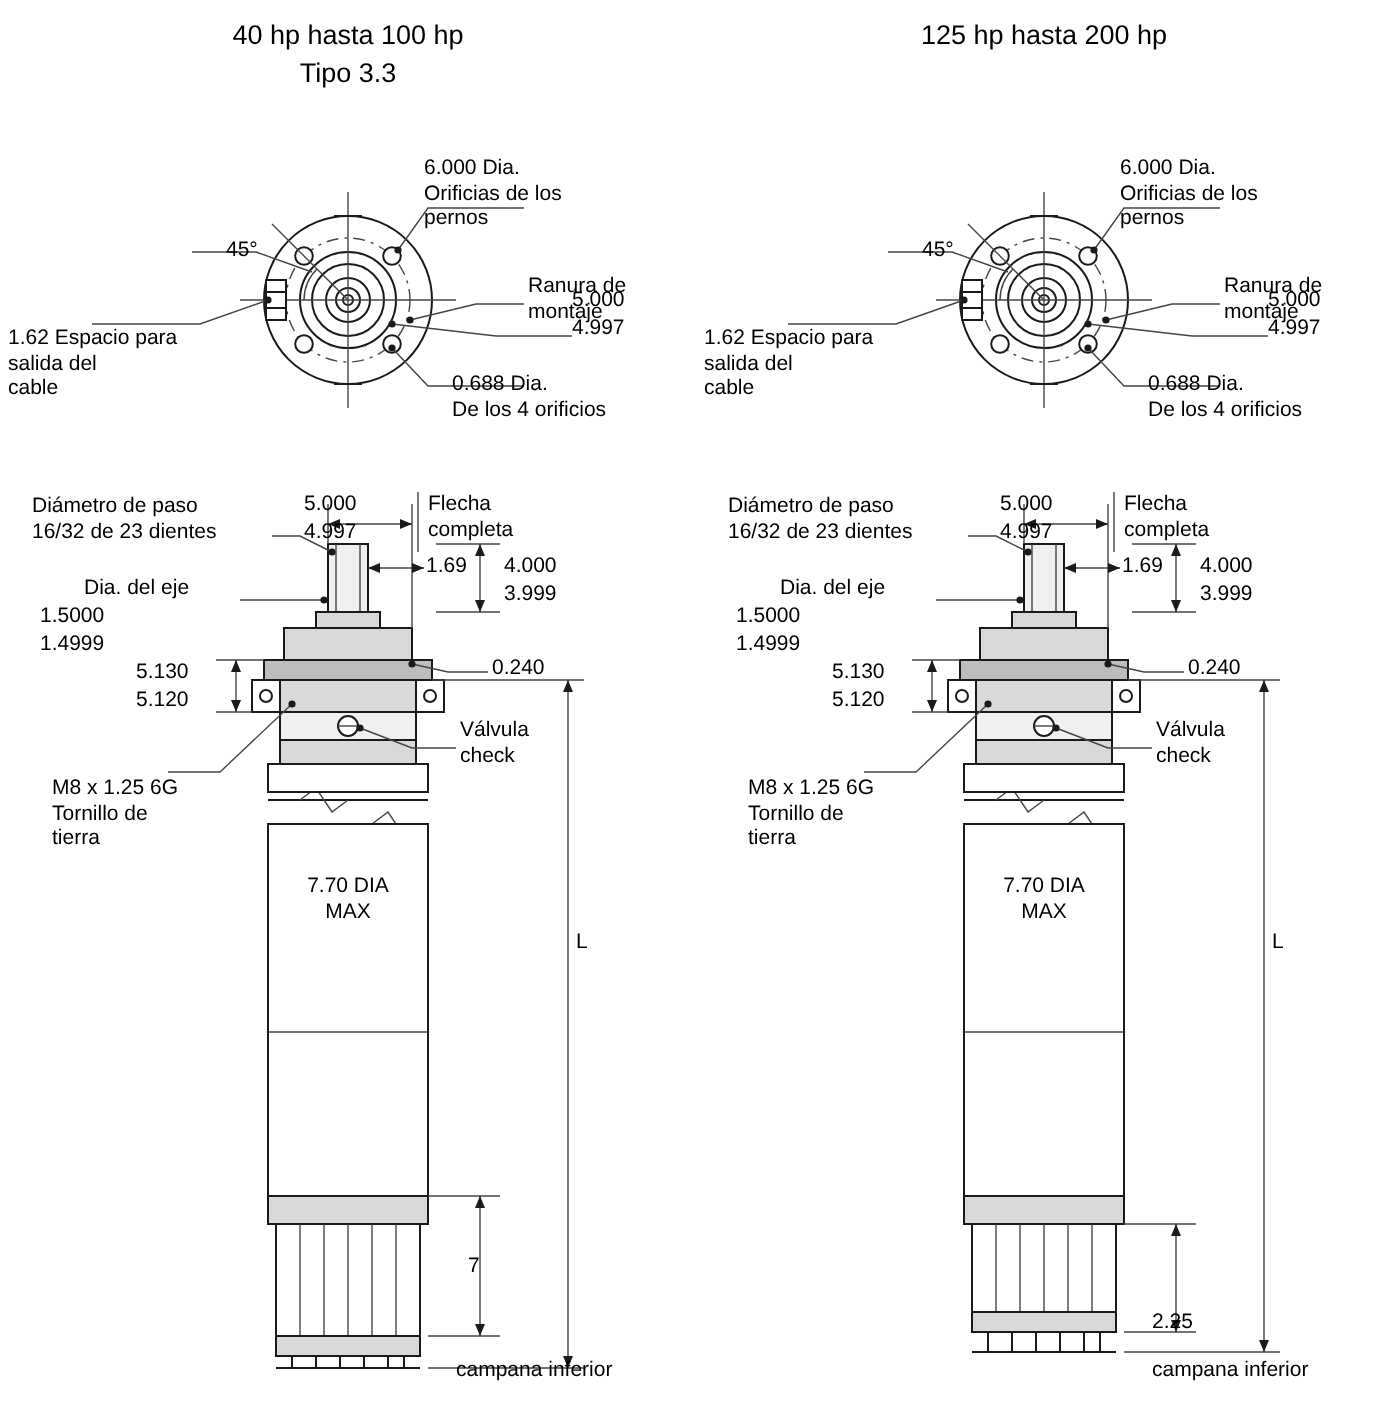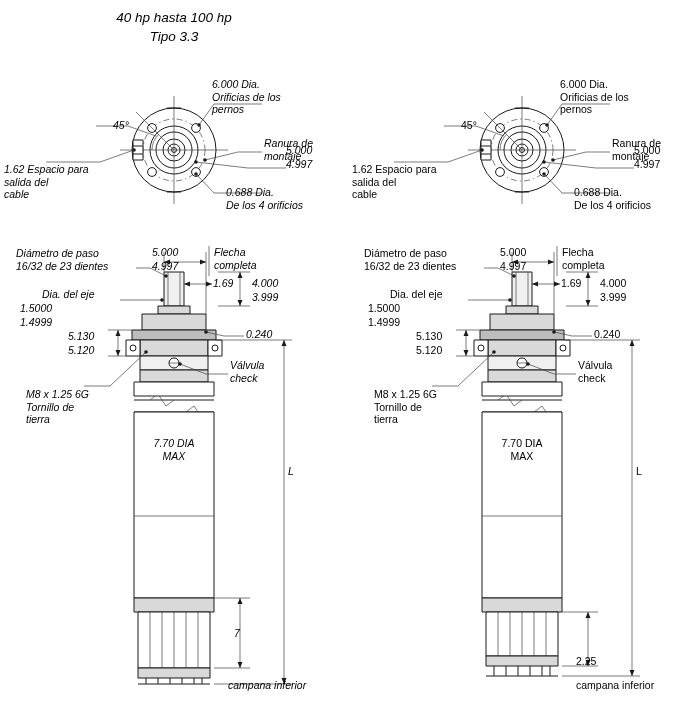--- a/index.html
+++ b/index.html
@@ -19,21 +19,21 @@
     position: relative;
     width: 696px;
     height: 708px;
   }
   .panel {
     position: absolute;
     top: 0;
     width: 348px;
     height: 708px;
   }
-  .panel-left { left: 0; font-style: italic; }
+  .panel-left { left: 0; }
   .panel-right { left: 348px; }
 
   .title {
     position: absolute;
     width: 348px;
     text-align: center;
     font-size: 13.5px;
     line-height: 19px;
   }
   .title .t1 { display: block; }
@@ -268,20 +268,21 @@
     <div class="lbl c" style="left:134px; top:437px; width:80px;">7.70 DIA
 MAX</div>
     <div class="lbl" style="left:288px; top:465px;">L</div>
     <div class="lbl" style="left:234px; top:627px;">7</div>
     <div class="lbl" style="left:228px; top:679px;">campana inferior</div>
   </div>
 
   <div class="panel panel-right">
 
     <div class="title" style="left:0; top:8px;">
+      <span class="t1">125 hp hasta 200 hp</span>
     </div>
 
     <svg class="draw" viewBox="0 0 348 708">
 
       <g>
         <circle class="ln" cx="174" cy="150" r="42"></circle>
         <circle class="ln-thin dash" cx="174" cy="150" r="31"></circle>
         <circle class="ln" cx="174" cy="150" r="24"></circle>
         <circle class="ln" cx="174" cy="150" r="18"></circle>
         <circle class="ln" cx="174" cy="150" r="11"></circle>

